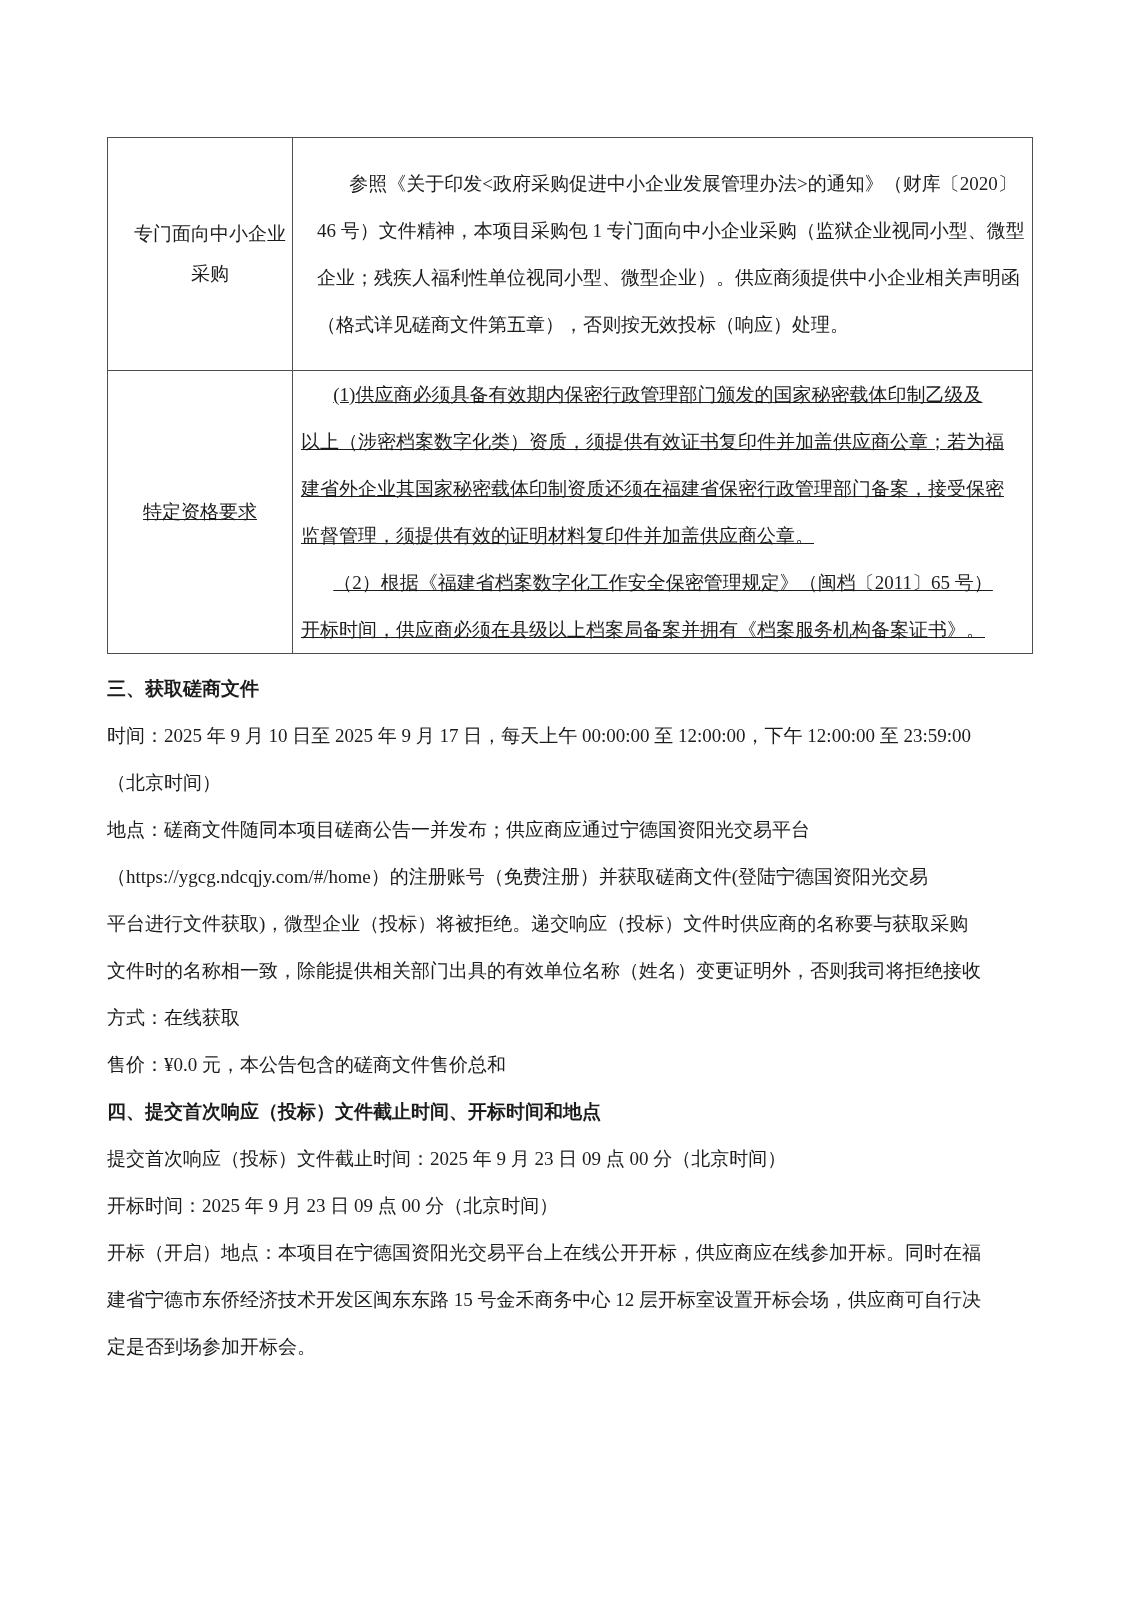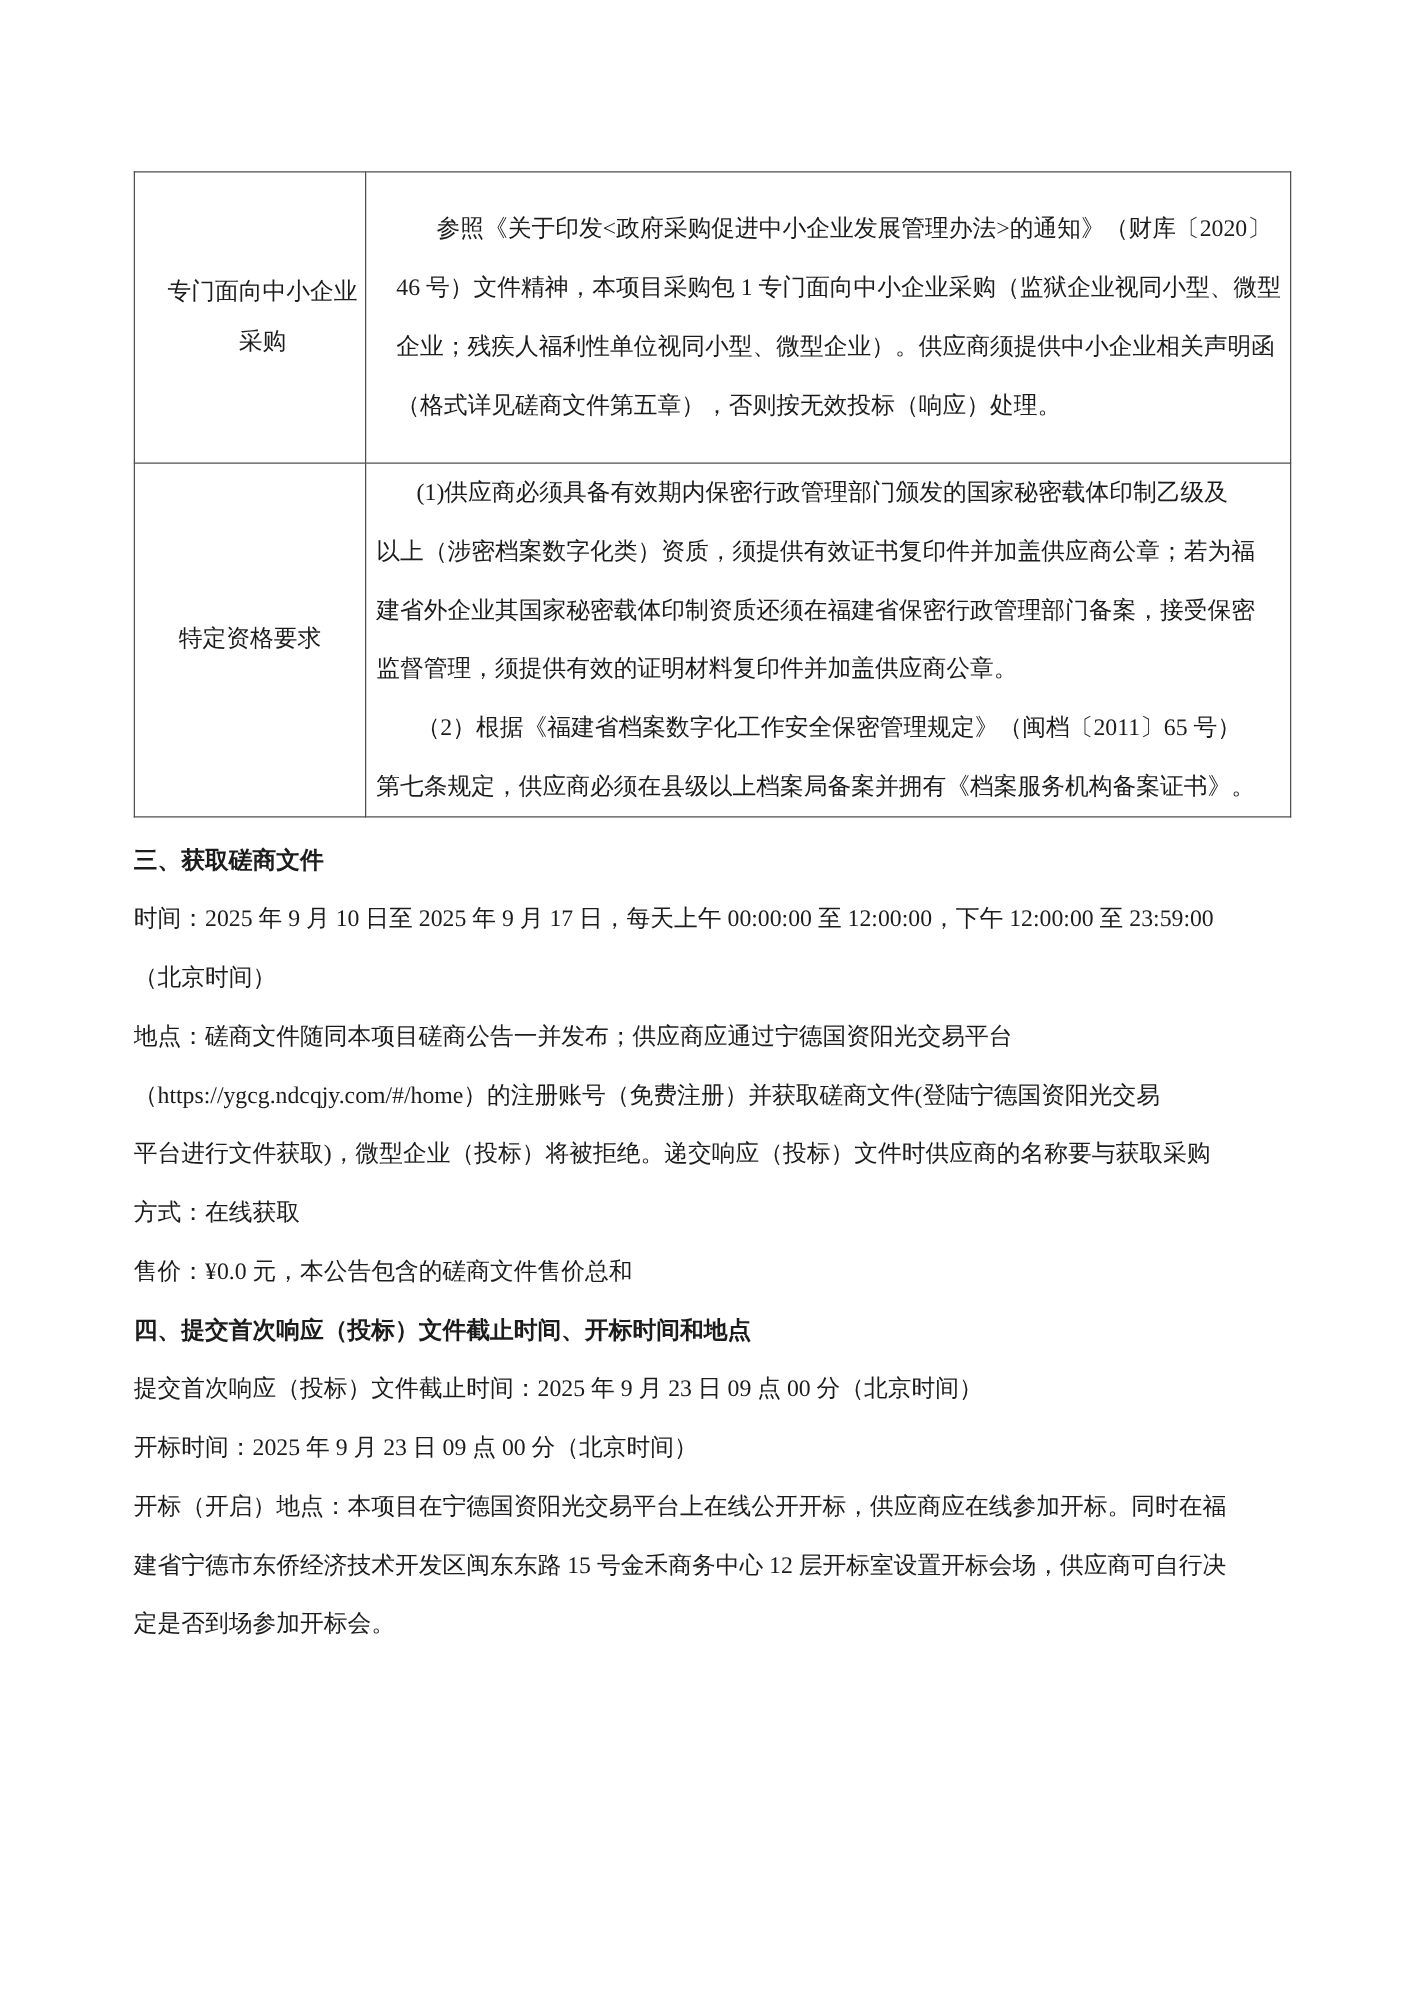--- a/index.html
+++ b/index.html
@@ -28,21 +28,21 @@
     width: 185px;
     text-align: center;
     line-height: 40px;
     padding: 0 4px;
   }
   td.content-cell {
     width: 740px;
     padding: 0 6px 0 8px;
   }
   tr.row-1 td { height: 233px; padding-left: 24px; }
-  tr.row-2 td { height: 281px; }
+  tr.row-2 td { height: 281px; text-decoration: underline; }
   .content-cell .line {
     line-height: 47px;
     white-space: nowrap;
   }
   .content-cell .line.indent { text-indent: 1.7em; }
   .doc-body {
     margin: 11px 0 0 107px;
     width: 925px;
     font-family: Liberation Serif, serif;
   }
@@ -73,33 +73,34 @@
     <tr class="row-2">
       <td class="label-cell">
         <div>特定资格要求</div>
       </td>
       <td class="content-cell">
             <div class="line indent">(1)供应商必须具备有效期内保密行政管理部门颁发的国家秘密载体印制乙级及</div>
             <div class="line">以上（涉密档案数字化类）资质，须提供有效证书复印件并加盖供应商公章；若为福</div>
             <div class="line">建省外企业其国家秘密载体印制资质还须在福建省保密行政管理部门备案，接受保密</div>
             <div class="line">监督管理，须提供有效的证明材料复印件并加盖供应商公章。</div>
             <div class="line indent">（2）根据《福建省档案数字化工作安全保密管理规定》（闽档〔2011〕65 号）</div>
-            <div class="line">第七条规定，供应商必须在县级以上档案局备案并拥有《档案服务机构备案证书》。</div>
+            <div class="line">开标时间，供应商必须在县级以上档案局备案并拥有《档案服务机构备案证书》。</div>
           </td>
     </tr>
   </tbody>
     </table>
 
   <div class="doc-body">
       <div class="line bold">三、获取磋商文件</div>
       <div class="line">时间：2025 年 9 月 10 日至 2025 年 9 月 17 日，每天上午 00:00:00 至 12:00:00，下午 12:00:00 至 23:59:00</div>
       <div class="line">（北京时间）</div>
       <div class="line">地点：磋商文件随同本项目磋商公告一并发布；供应商应通过宁德国资阳光交易平台</div>
       <div class="line">（https://ygcg.ndcqjy.com/#/home）的注册账号（免费注册）并获取磋商文件(登陆宁德国资阳光交易</div>
       <div class="line">平台进行文件获取)，微型企业（投标）将被拒绝。递交响应（投标）文件时供应商的名称要与获取采购</div>
+      <div class="line">文件时的名称相一致，除能提供相关部门出具的有效单位名称（姓名）变更证明外，否则我司将拒绝接收</div>
       <div class="line">方式：在线获取</div>
       <div class="line">售价：¥0.0 元，本公告包含的磋商文件售价总和</div>
       <div class="line bold">四、提交首次响应（投标）文件截止时间、开标时间和地点</div>
       <div class="line">提交首次响应（投标）文件截止时间：2025 年 9 月 23 日 09 点 00 分（北京时间）</div>
       <div class="line">开标时间：2025 年 9 月 23 日 09 点 00 分（北京时间）</div>
       <div class="line">开标（开启）地点：本项目在宁德国资阳光交易平台上在线公开开标，供应商应在线参加开标。同时在福</div>
       <div class="line">建省宁德市东侨经济技术开发区闽东东路 15 号金禾商务中心 12 层开标室设置开标会场，供应商可自行决</div>
       <div class="line">定是否到场参加开标会。</div>
     </div>
 

